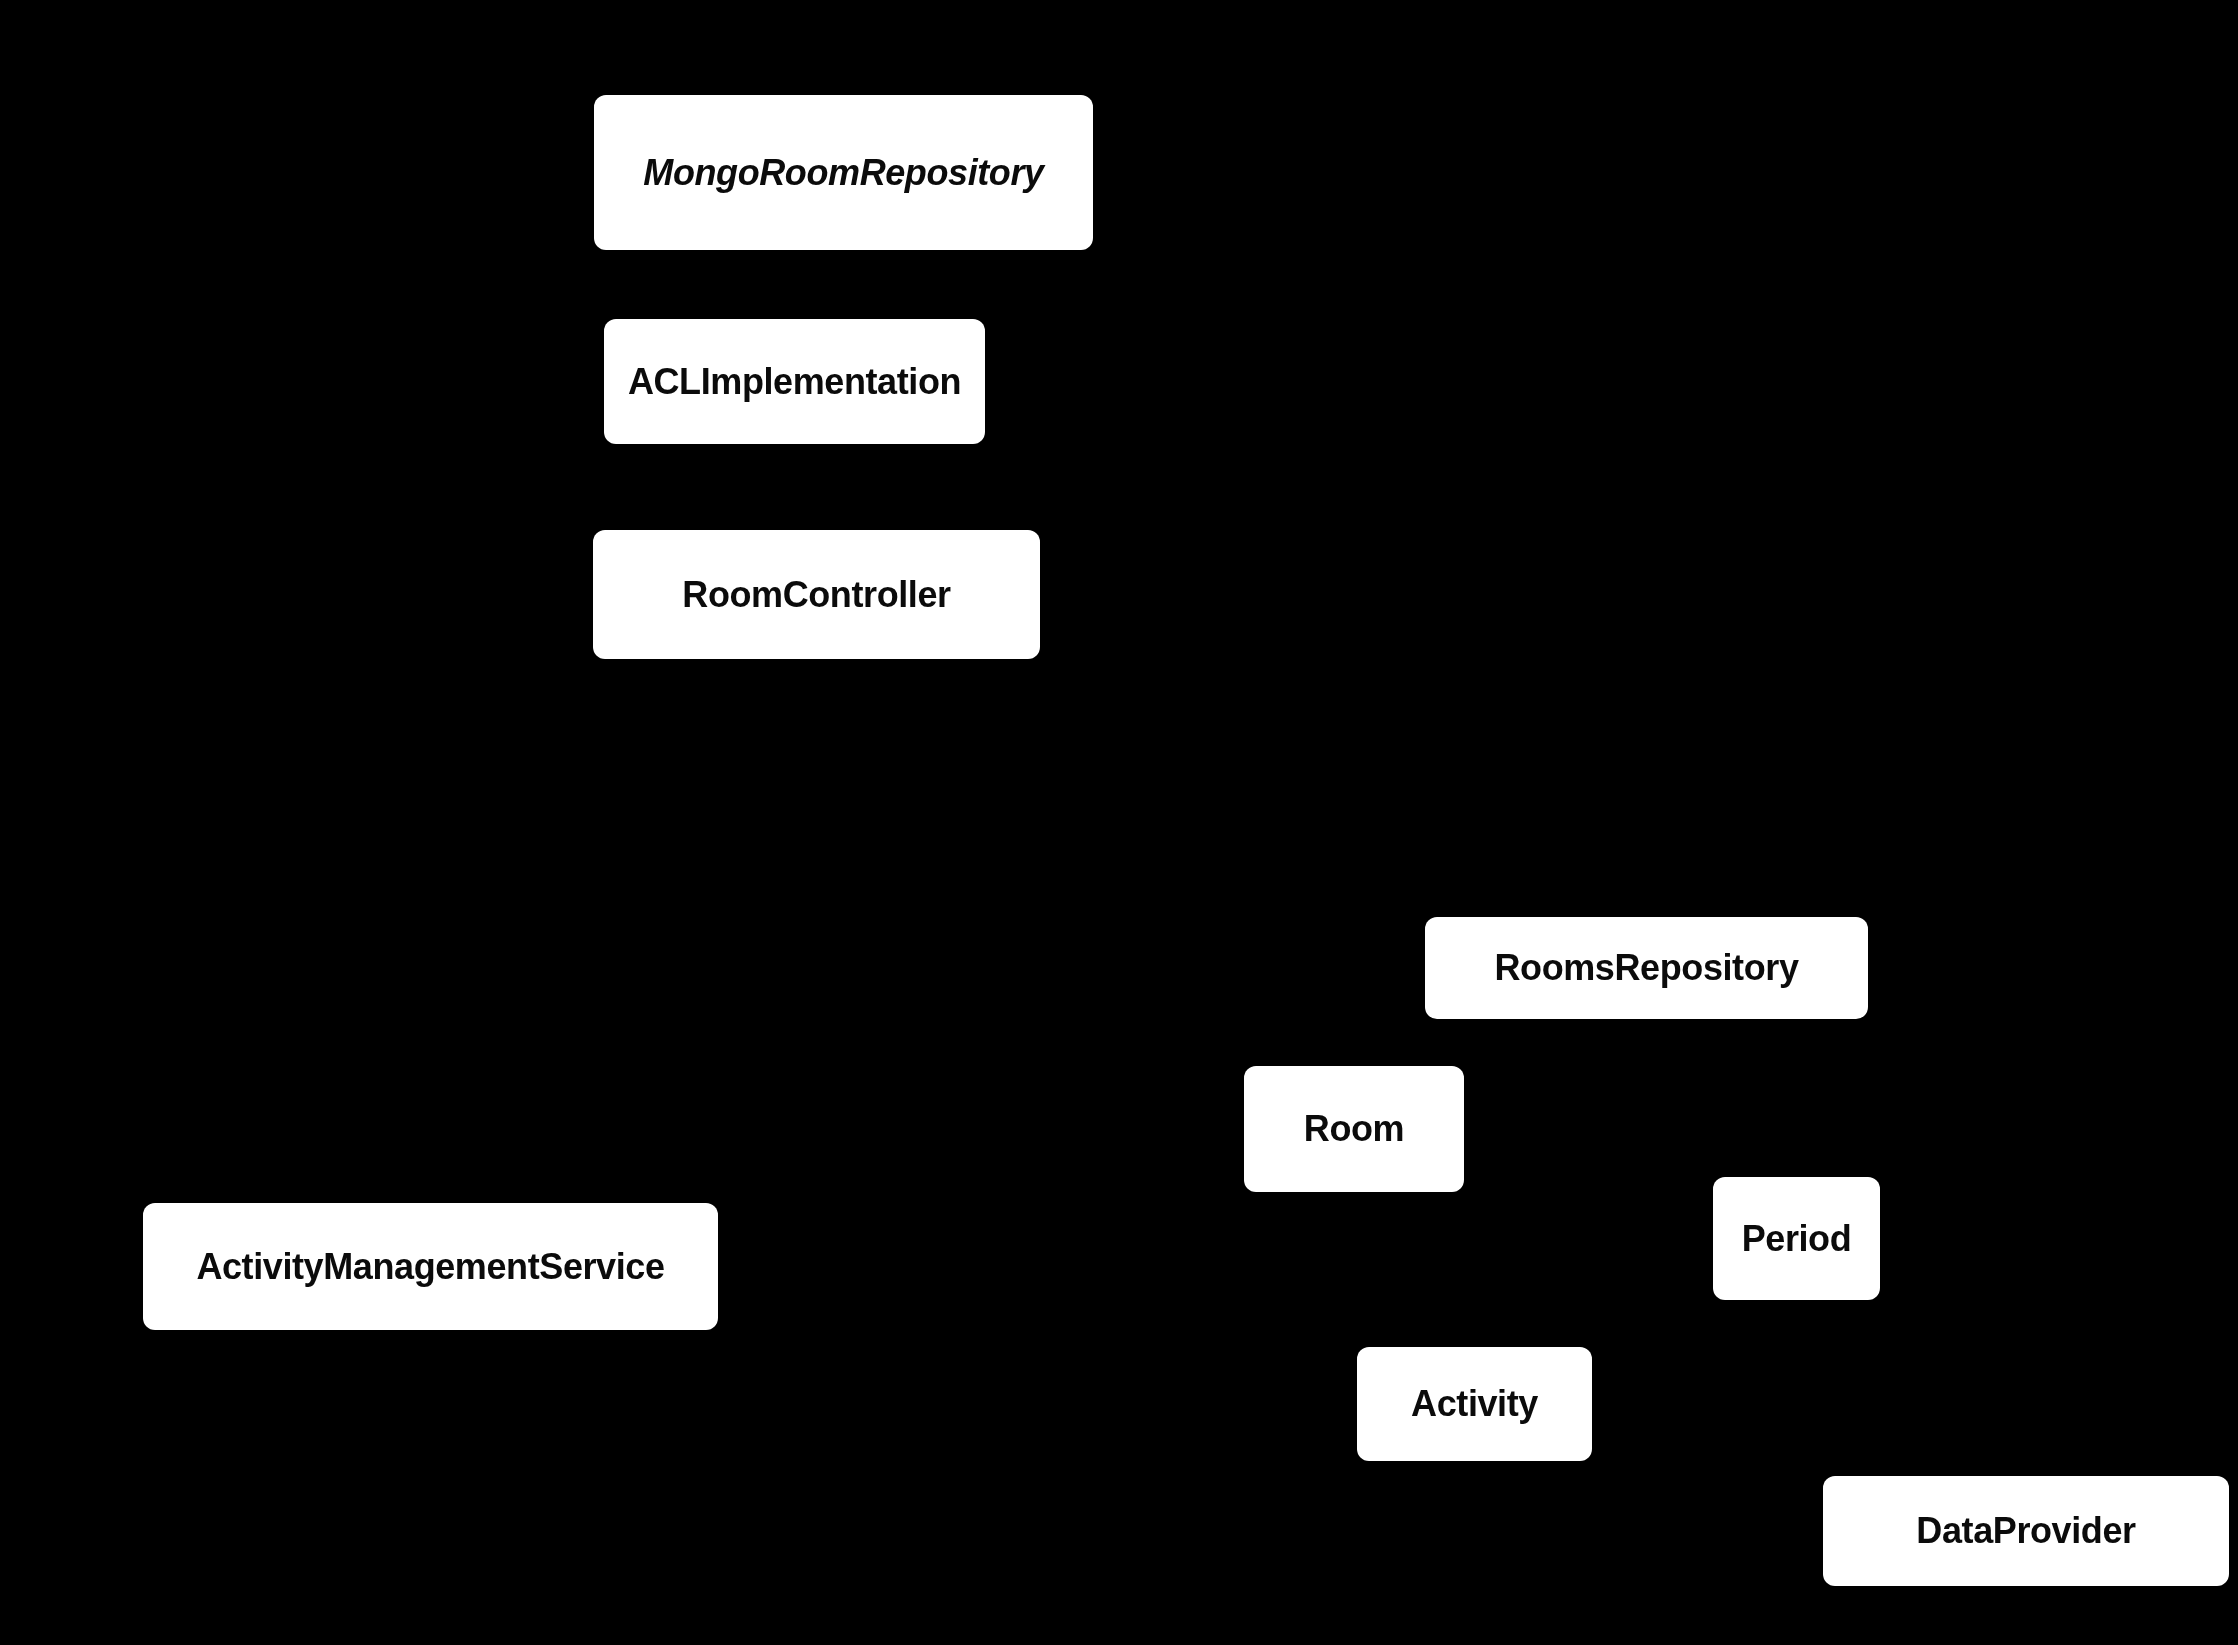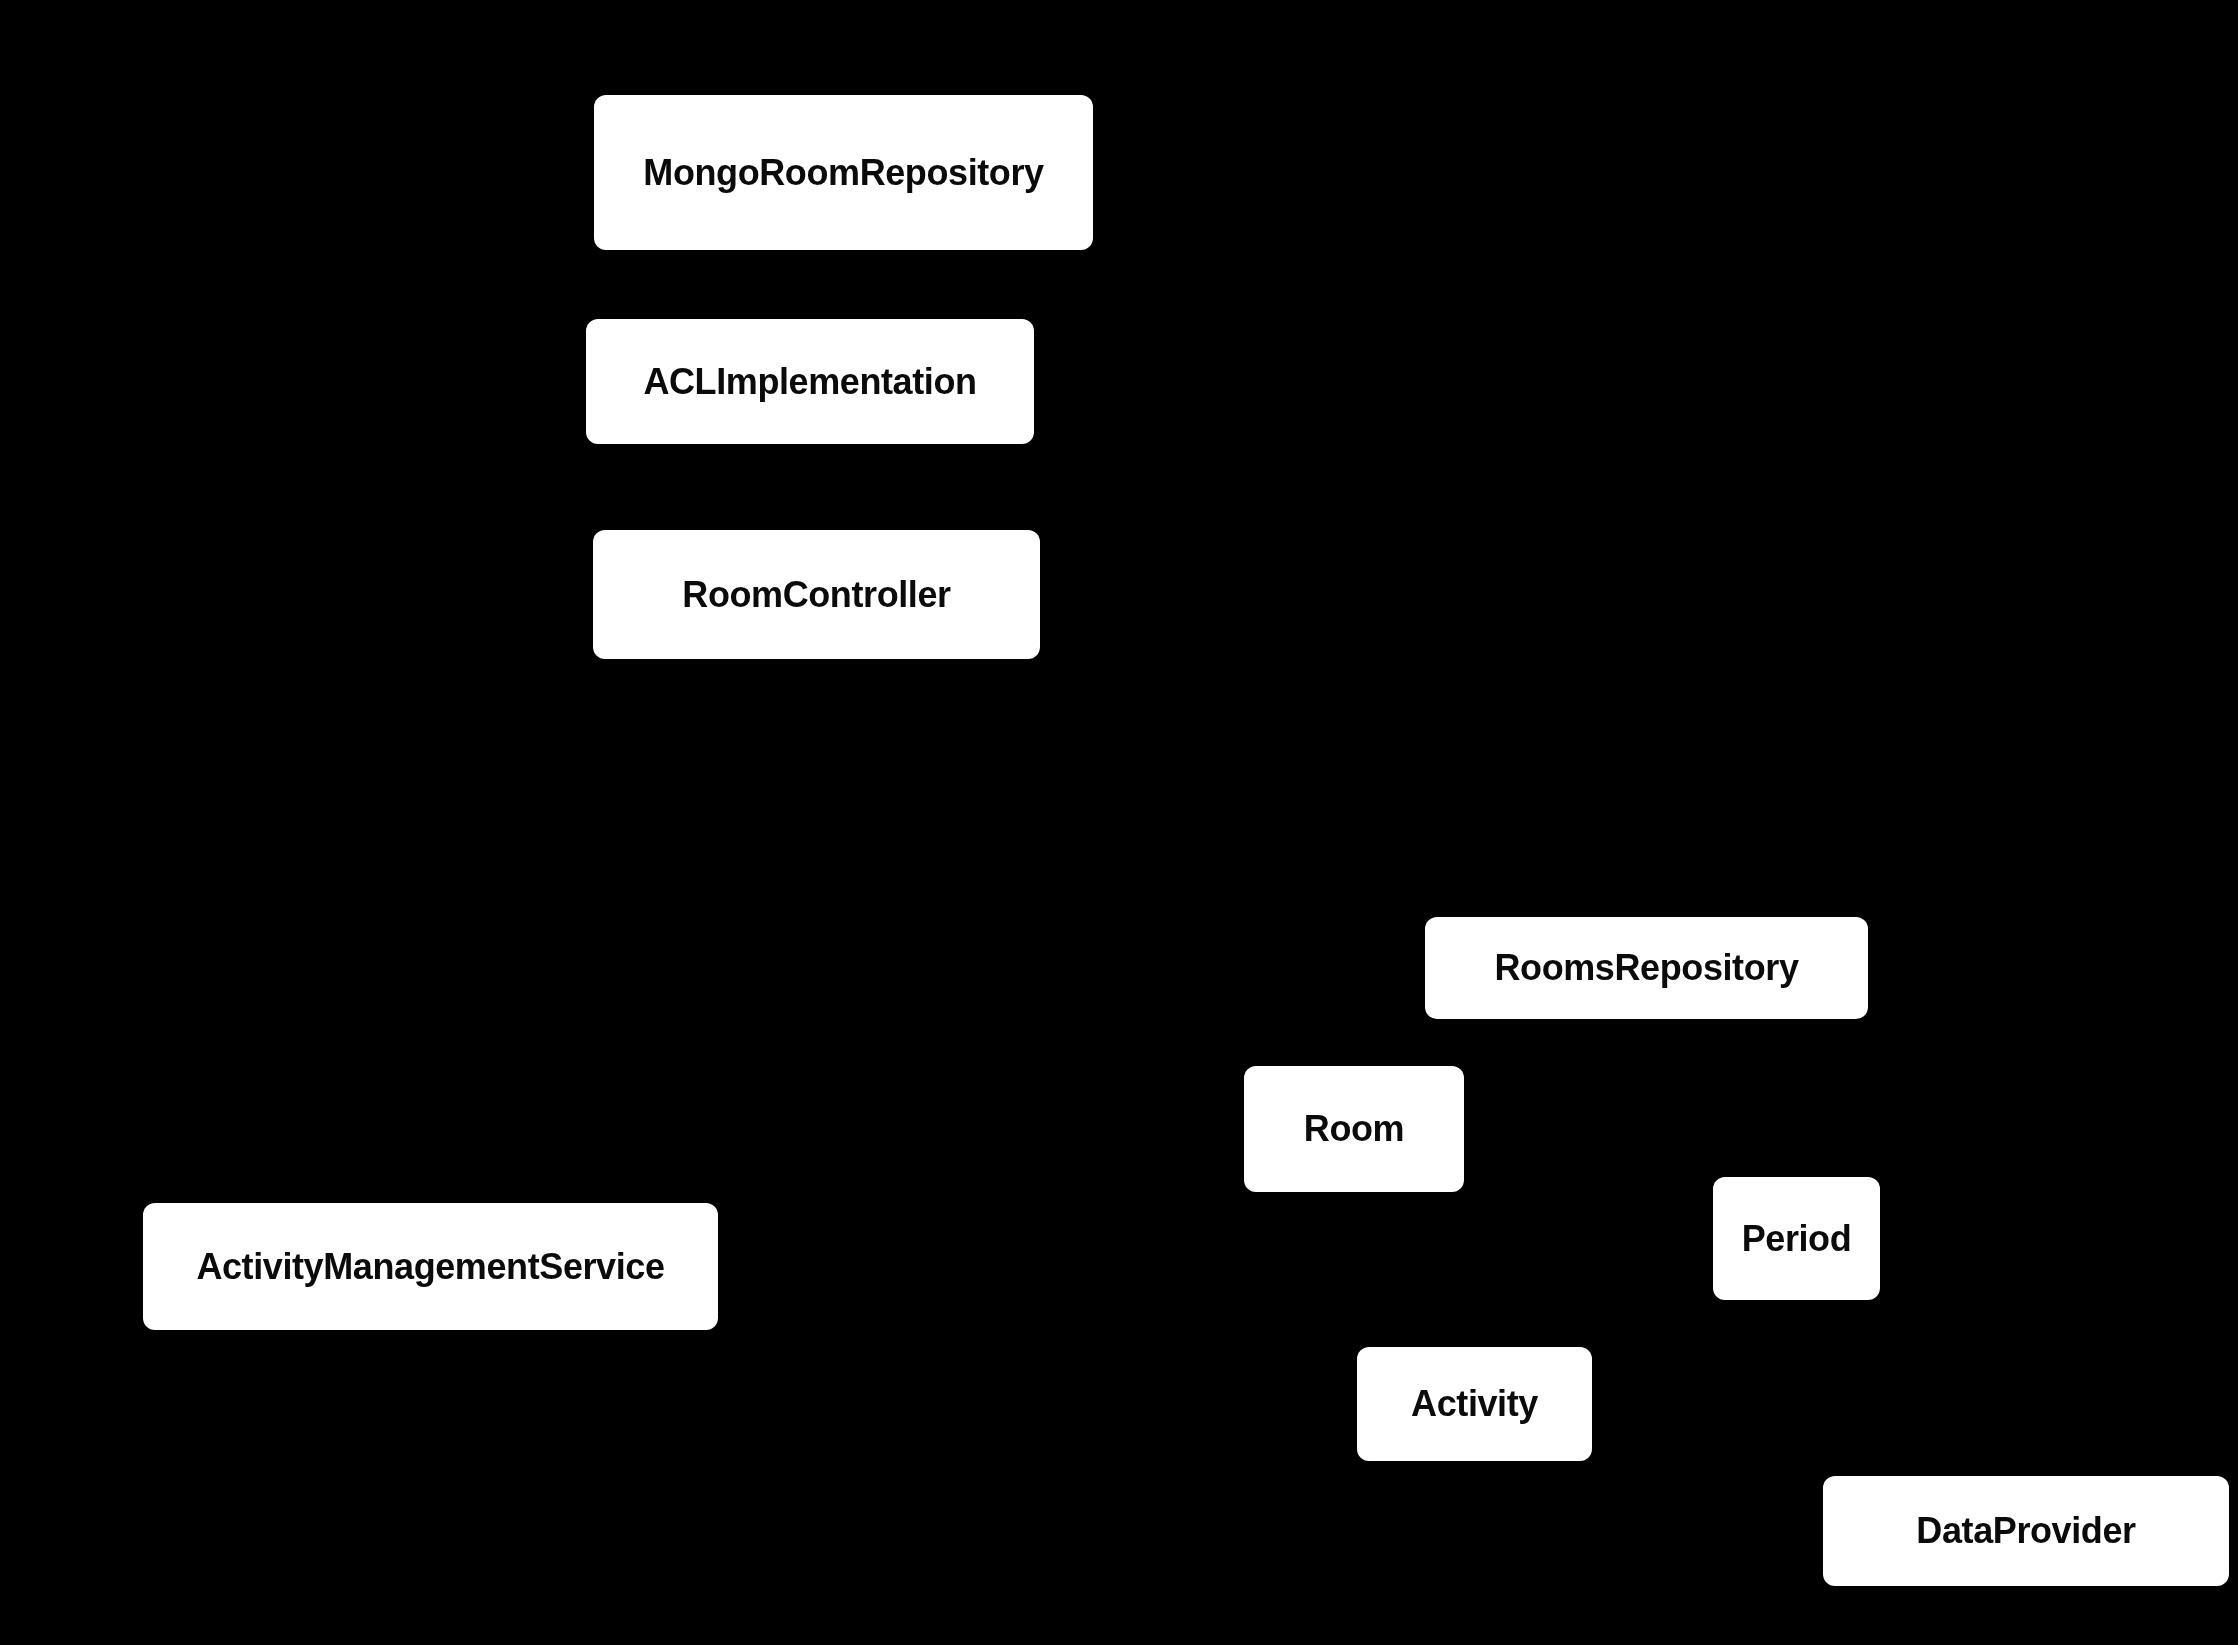--- a/index.html
+++ b/index.html
@@ -25,22 +25,22 @@
     display:flex;align-items:center;justify-content:center;
   }
   .node .label{
     color:var(--node-text);
     font-weight:700;
     font-size:36px;
     letter-spacing:-0.4px;
     white-space:nowrap;
   }
   
-  .n-mongo-room-repository      {left:594px;  top:95px;  width:499px; height:155px;}
-  .n-acl-implementation         {left:586px;  top:319px;  width:448px; height:125px;}
+  .n-mongo-room-repository      {left:594px;  top:95px;  width:499px; height:155px;font-style:italic;}
+  .n-acl-implementation         {left:604px;  top:319px;  width:381px; height:125px;}
   .n-room-controller            {left:593px;  top:530px;  width:447px; height:129px;}
   .n-room-search-service        {left:226px;  top:902px; width:445px; height:126px;}
   .n-activity-management-service{left:143px;  top:1203px; width:575px; height:127px;}
   .n-rooms-repository           {left:1425px; top:917px; width:443px; height:102px;}
   .n-room                       {left:1244px; top:1066px; width:220px; height:126px;}
   .n-period                     {left:1713px; top:1177px; width:167px; height:123px;}
   .n-activity                   {left:1357px; top:1347px; width:235px; height:114px;}
   .n-data-provider              {left:1823px; top:1476px; width:406px; height:110px;}
 </style>
 </head>

